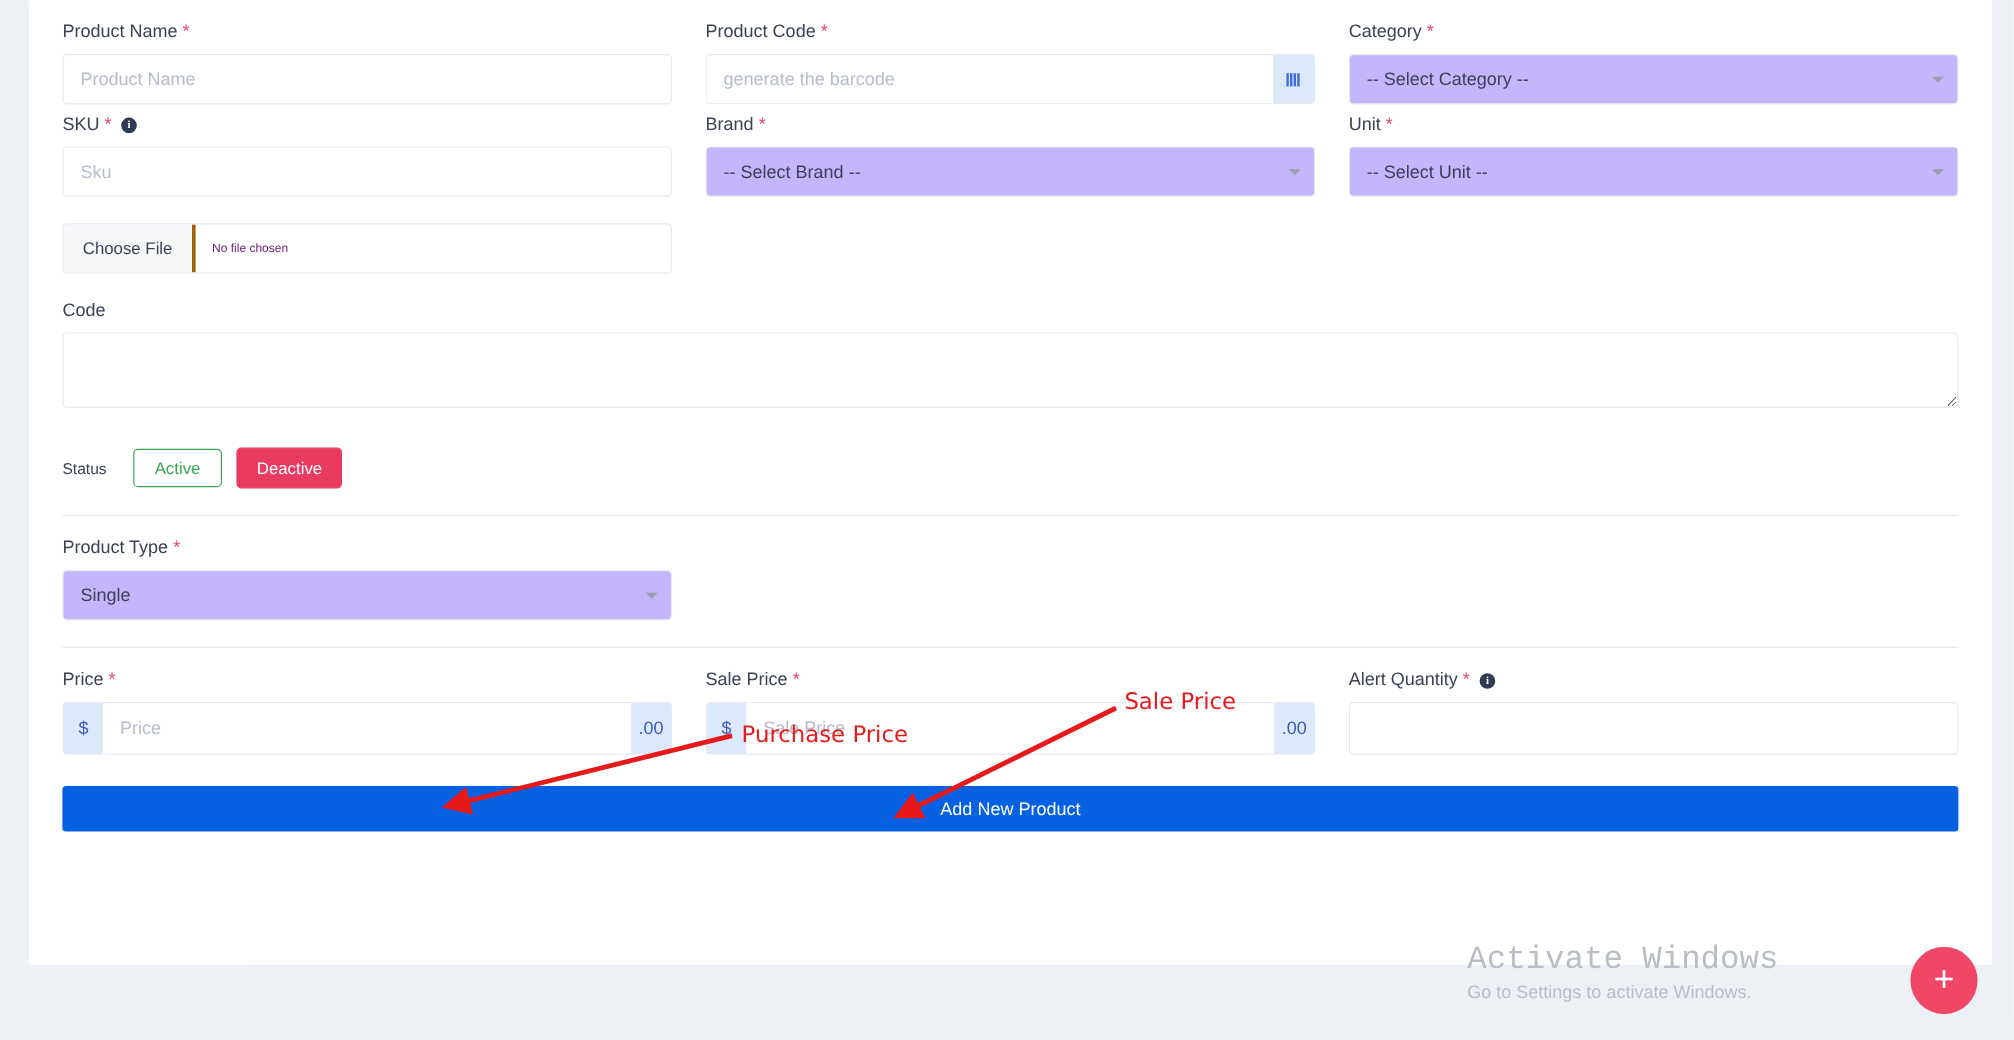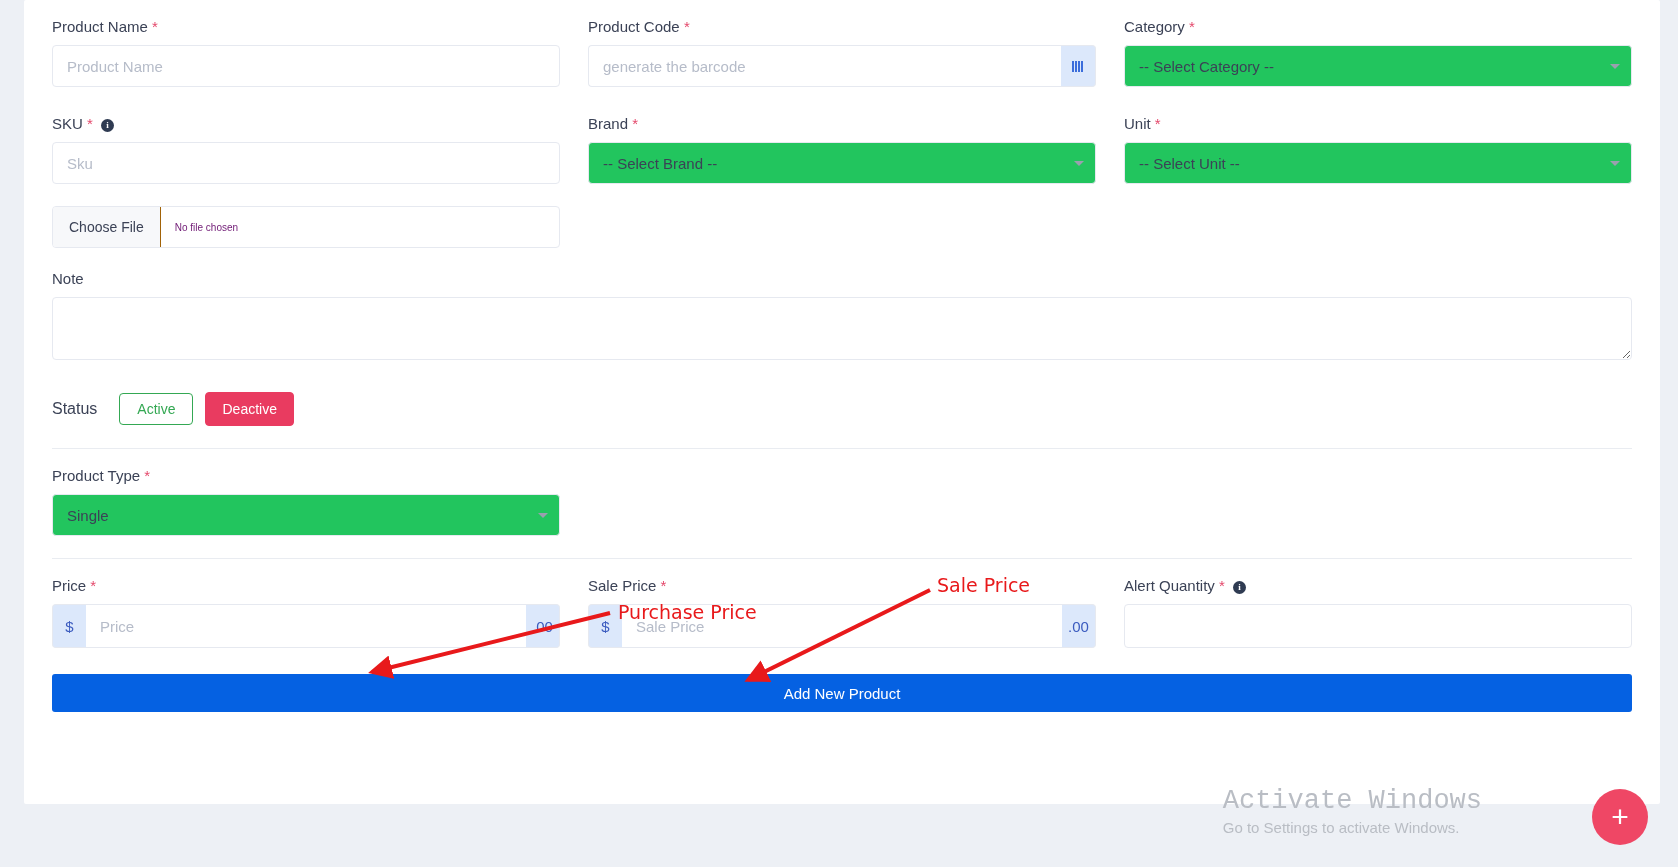--- a/index.html
+++ b/index.html
@@ -76,21 +76,21 @@
 
   .sel-wrap { position: relative; width: 100%; }
   .sel {
     width: 100%;
     height: 42px;
     border: 1px solid #e6e9f0;
     border-radius: 4px;
     padding: 0 32px 0 14px;
     font-size: 15px;
     color: #3b4256;
-    background: #22c55e;
+    background: #c4b5fd;
     display: flex;
     align-items: center;
     cursor: pointer;
   }
   .caret {
     position: absolute;
     right: 12px; top: 50%;
     margin-top: -2px;
     width: 0; height: 0;
     border-left: 5px solid transparent;
@@ -123,21 +123,21 @@
     border-radius: 4px;
     display: flex; align-items: stretch;
     background: #fff;
     overflow: hidden;
   }
   .file-btn {
     padding: 0 16px;
     display: flex; align-items: center;
     font-size: 14px; color: #3b4256;
     background: #f7f8fa;
-    border-right: 1px solid #a16207;
+    border-right: 3px solid #a16207;
     cursor: pointer;
   }
   .file-name {
     display: flex; align-items: center;
     padding-left: 14px;
     font-size: 10px; color: #701a75;
   }
 
   textarea.note {
     width: 100%;
@@ -151,21 +151,21 @@
     padding: 8px 12px;
     color: #3b4256;
   }
 
   .status-row {
     display: flex; align-items: center;
     gap: 12px;
     padding: 0 14px;
     margin-top: 28px;
   }
-  .status-lbl { font-size: 16px; color: #3b4256; margin-right: 10px; }
+  .status-lbl { font-size: 13px; color: #3b4256; margin-right: 10px; }
   .btn-active {
     background: #fff;
     border: 1px solid #34a853;
     color: #34a853;
     border-radius: 4px;
     font-size: 14px;
     padding: 7px 17px;
     cursor: pointer;
     font-family: "Liberation Sans", sans-serif;
   }
@@ -312,21 +312,21 @@
           </label>
           <div class="sel-wrap">
             <div class="sel">
               <span>-- Select Category --</span>
             </div>
             <span class="caret"></span>
           </div>
         </div>
       </div>
 
-      <div class="row" style="margin-top:28px">
+      <div class="row" style="margin-top:8px">
         <div class="col-3">
           <label class="fld">
             <span>SKU</span>
             <span class="req">*</span>
             <span class="info-icon">i</span>
           </label>
           <input class="inp" type="text" placeholder="Sku" style="">
         </div>
 
         <div class="col-3">
@@ -361,21 +361,21 @@
           <div class="file-ctrl">
             <span class="file-btn">Choose File</span>
             <span class="file-name">No file chosen</span>
           </div>
         </div>
       </div>
 
       <div class="row" style="margin-top:22px">
         <div class="col-full">
           <label class="fld">
-            <span>Note</span>
+            <span>Code</span>
           </label>
           <textarea class="note" style=""></textarea>
         </div>
       </div>
 
       <div class="status-row">
         <span class="status-lbl">Status</span>
         <button class="btn-active">Active</button>
         <button class="btn-deactive">Deactive</button>
       </div>

